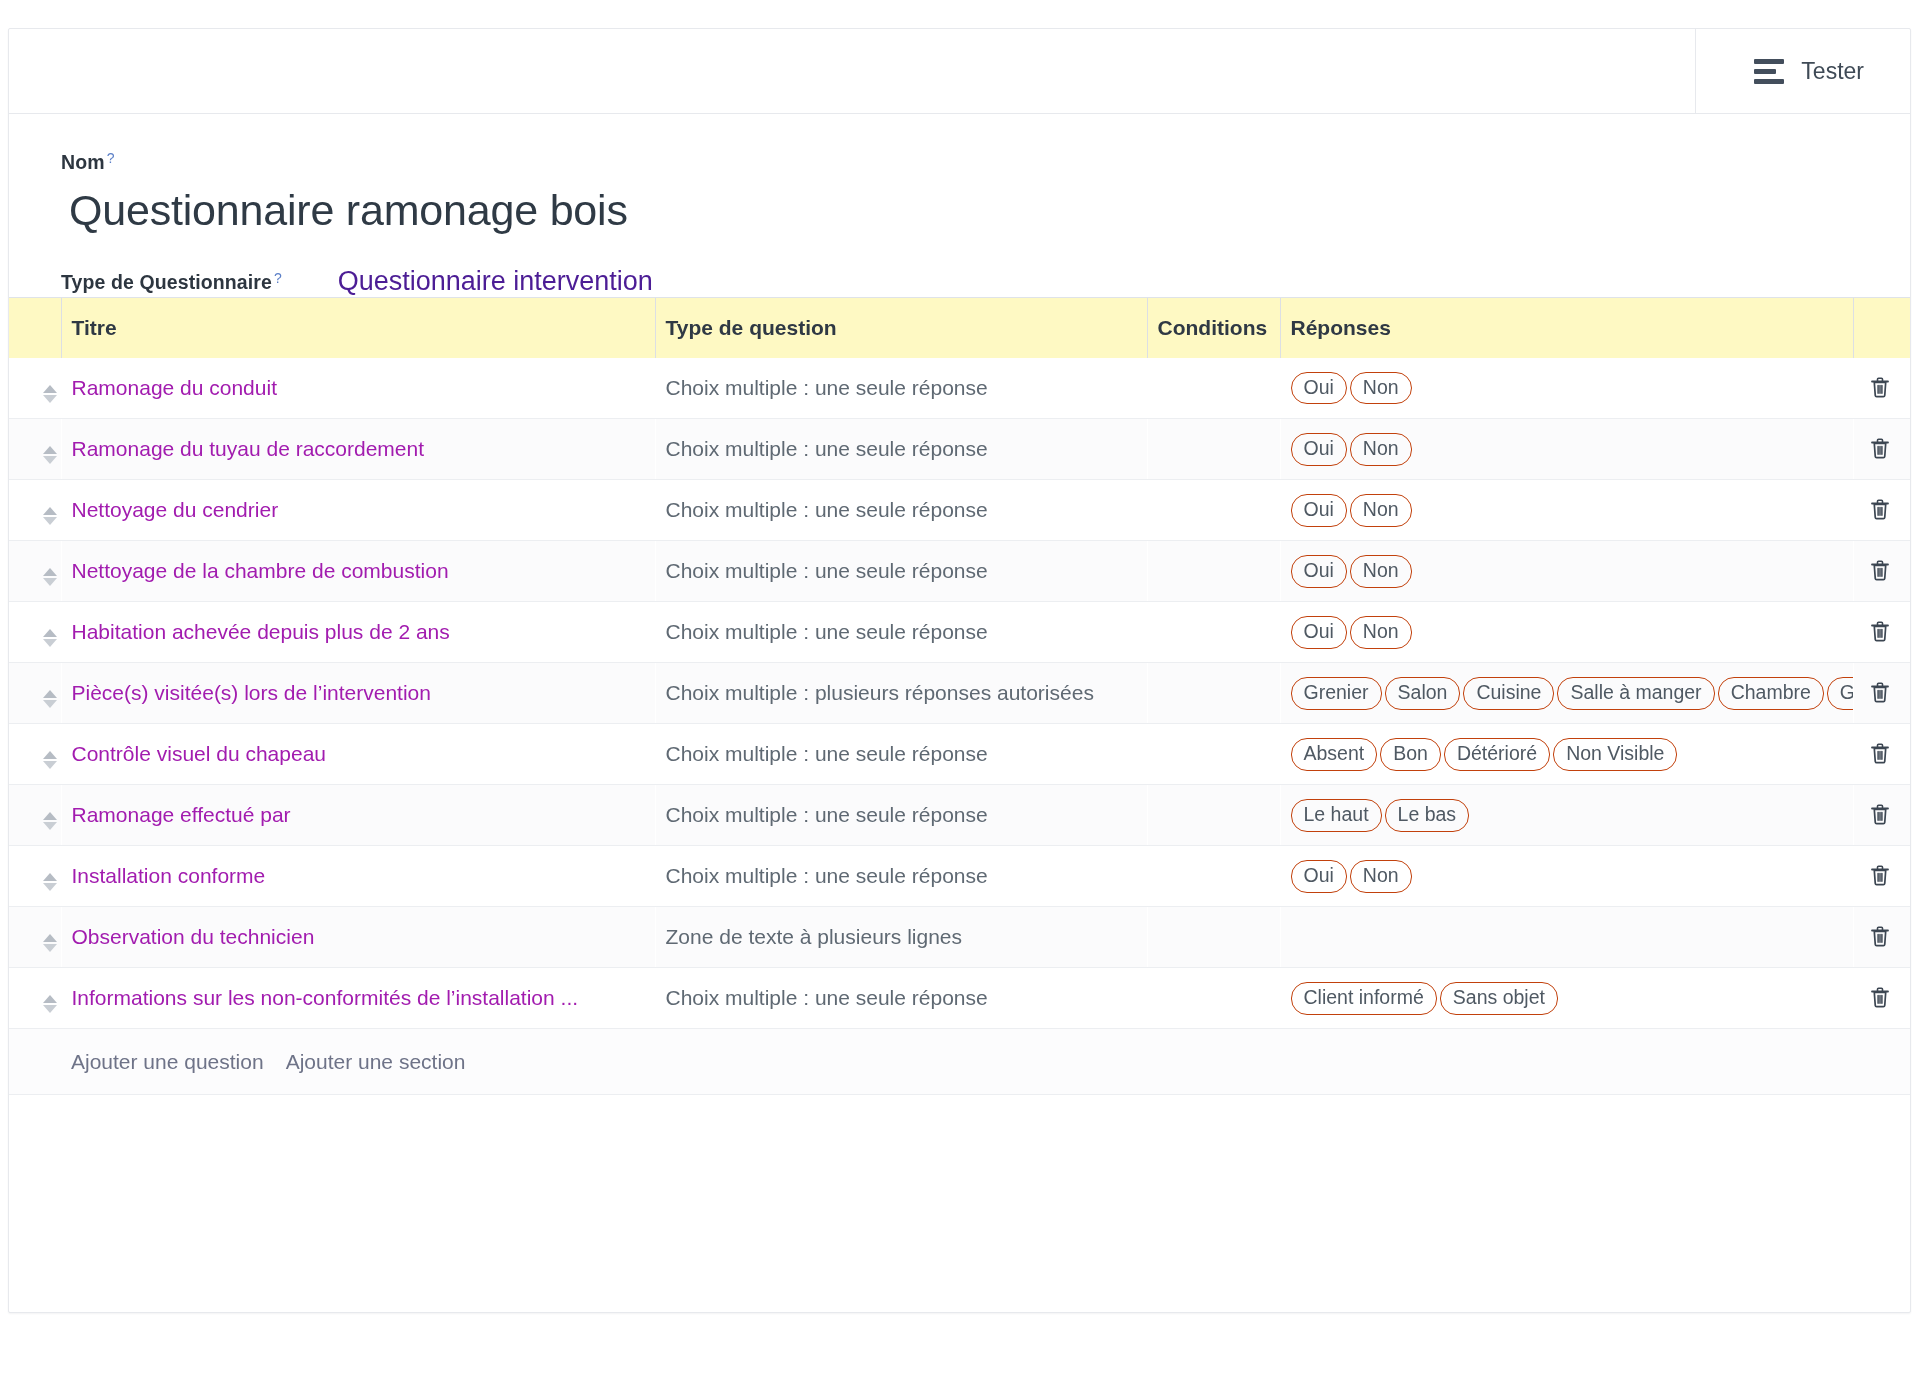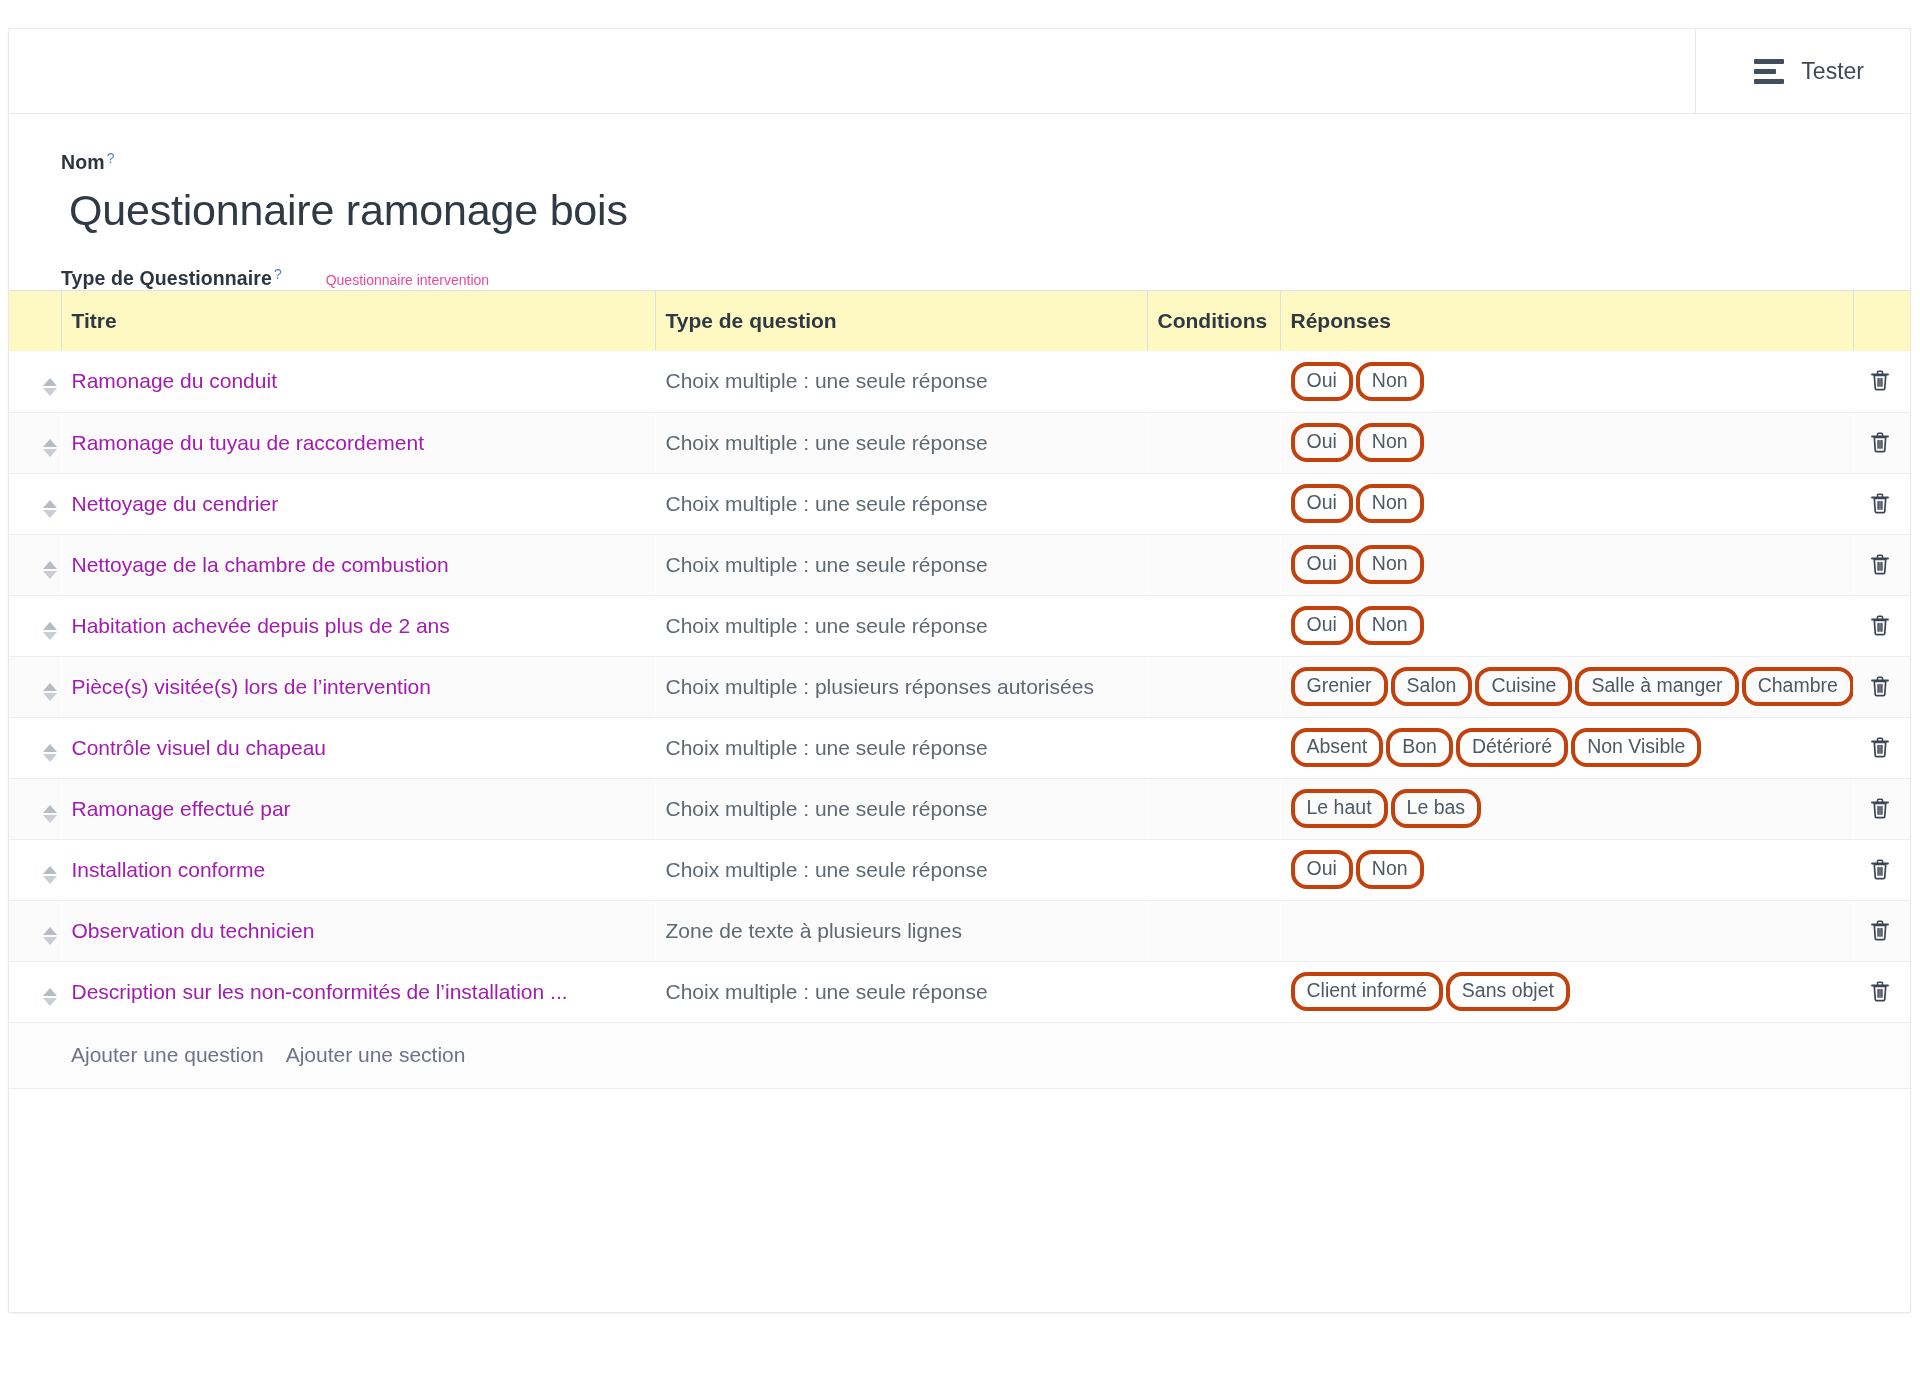--- a/index.html
+++ b/index.html
@@ -92,23 +92,23 @@
     color: #2f3a45;
     line-height: 1.15;
     letter-spacing: -.2px;
   }
   .type-row {
     margin-top: 30px;
     display: flex;
     align-items: baseline;
   }
   .type-value {
-    margin-left: 44px;
-    font-size: 14px;
-    color: #ec4899;
+    margin-left: 56px;
+    font-size: 27px;
+    color: #4c1d95;
   }
 
   
   .tabs {
     position: relative;
     margin: 32px 0 0 52px;
     display: flex;
     align-items: flex-end;
     height: 52px;
     z-index: 3;
@@ -202,21 +202,21 @@
 
   
   .chips {
     display: flex;
     align-items: center;
     gap: 3px;
     margin-left: 0px;
   }
   .chip {
     display: inline-block;
-    border: 4px solid #c2410c;
+    border: 1px solid #c2410c;
     border-radius: 16px;
     padding: 5px 12px 6px;
     font-size: 19.5px;
     line-height: 1;
     color: #4f5963;
     background: transparent;
     white-space: nowrap;
     cursor: pointer;
   }
 
@@ -533,21 +533,21 @@
                     <path d="M5.3 7.3h11.4l-.95 13.1a1.4 1.4 0 0 1-1.4 1.3H7.65a1.4 1.4 0 0 1-1.4-1.3L5.3 7.3z" stroke="#3c4652" stroke-width="1.7" fill="none"></path>
                     <path d="M9.1 10.6v7.6M11 10.6v7.6M12.9 10.6v7.6" stroke="#3c4652" stroke-width="1.5" fill="none" stroke-linecap="round"></path>
                   </svg>
                 </span></td>
             </tr>
             <tr>
               <td><span class="handle">
                   <span class="tri-up"></span>
                   <span class="tri-dn"></span>
                 </span></td>
-              <td class="cell-title">Description sur les non-conformités de l’installation ...</td>
+              <td class="cell-title">Informations sur les non-conformités de l’installation ...</td>
               <td class="cell-type">Choix multiple : une seule réponse</td>
               <td></td>
               <td>
                 <div class="chips">
                   <span class="chip">Client informé</span>
                   <span class="chip">Sans objet</span>
                 </div>
               </td>
               <td><span class="trash">
                   <svg width="22" height="24" viewBox="0 0 22 24" aria-hidden="true">

